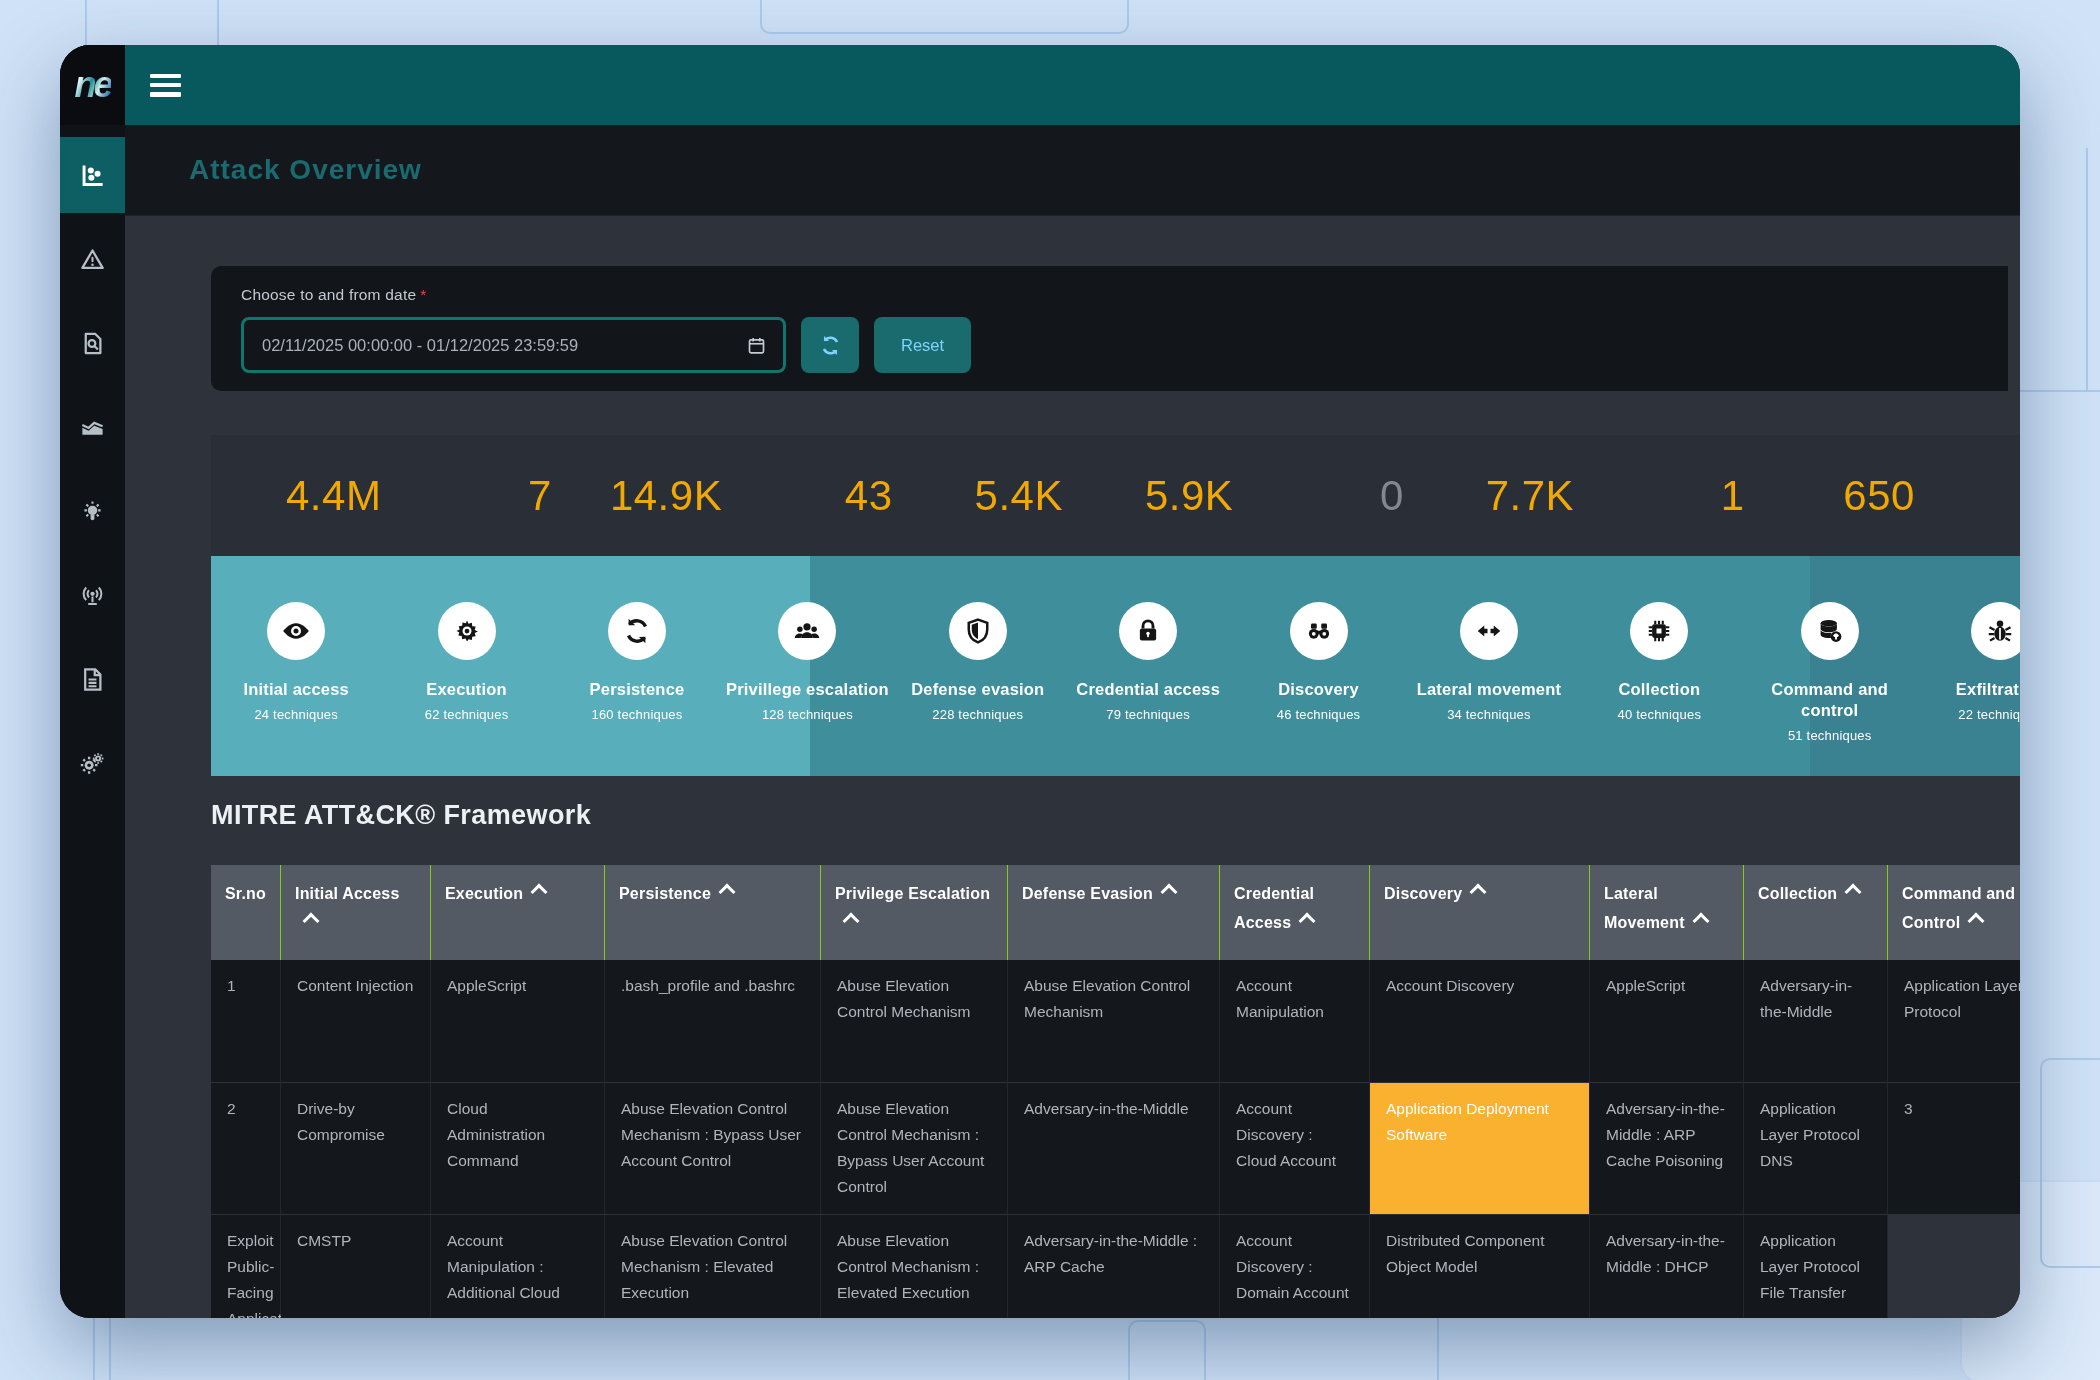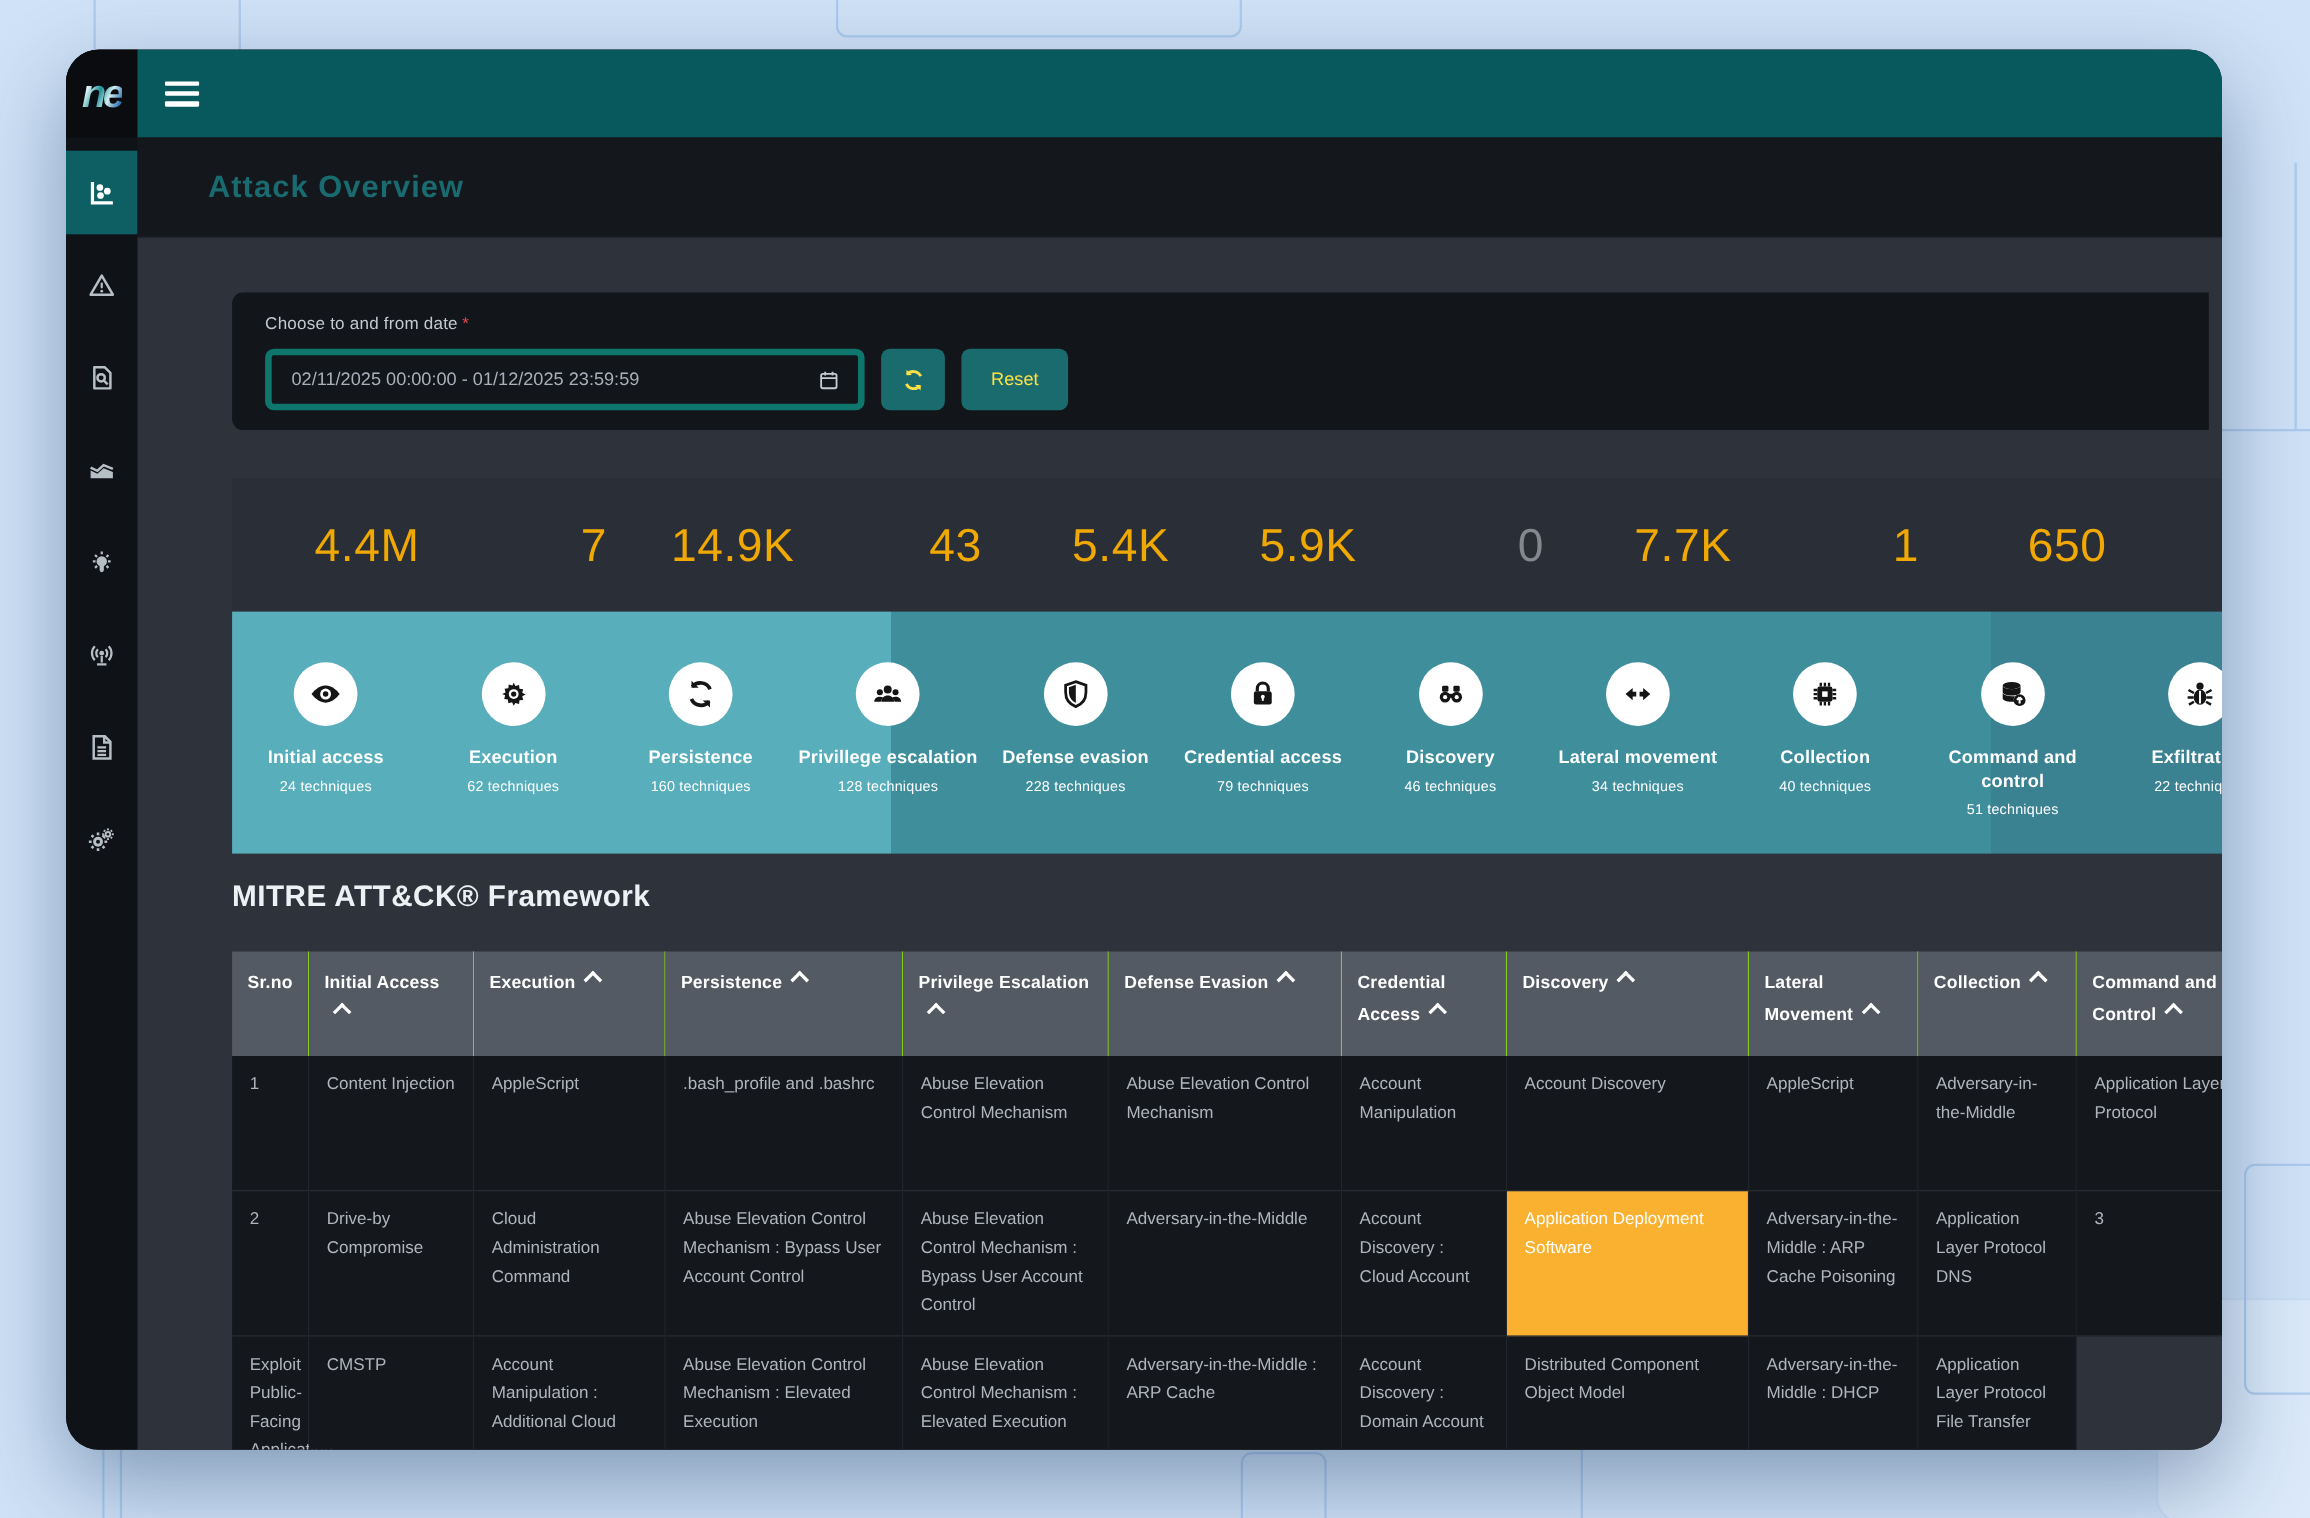--- a/index.html
+++ b/index.html
@@ -35,26 +35,26 @@
             display:flex;align-items:center;padding-left:64px}
   .titlebar h1{margin:0;font-size:28px;font-weight:600;letter-spacing:1px;color:#196b70}
 
   .main{flex:1;background:#2e323b;padding:50px 12px 0 86px;overflow:hidden;min-height:0}
 
   
   .filter-card{background:#12151a;border-radius:10px 0 0 10px;height:125px;margin-bottom:44px}
   .filter-label{padding:20px 0 0 30px;font-size:15.5px;color:#c3c9d0;letter-spacing:.2px}
   .req{color:#e5484d;margin-left:4px}
   .filter-row{display:flex;align-items:center;gap:15px;margin:13px 0 0 30px}
-  .date-input{width:545px;height:56px;box-sizing:border-box;border:6px solid #0f766e;border-radius:8px;
+  .date-input{width:545px;height:56px;box-sizing:border-box;border:3px solid #0f766e;border-radius:8px;
               display:flex;align-items:center;justify-content:space-between;padding:0 16px 0 18px;
               color:#a9b0b9;font-size:16.5px;cursor:pointer;background:transparent}
   .date-input .icon{display:flex;color:#c6ccd3}
   .date-input svg{width:21px;height:21px}
-  .btn{height:56px;border:none;border-radius:8px;background:#1a6b6e;color:#fde047;cursor:pointer;
+  .btn{height:56px;border:none;border-radius:8px;background:#1a6b6e;color:#7dd3fc;cursor:pointer;
        font-family:"Liberation Sans",sans-serif}
   .btn.icon-btn{width:58px;display:flex;align-items:center;justify-content:center}
   .btn.icon-btn svg{width:23px;height:23px}
   .btn.reset{padding:0 27px;font-size:16.5px}
 
   
   .stats-row{width:1874px;height:121px;background:#2a2e36;display:flex;align-items:center}
   .stat{width:170.4px;flex:none;text-align:right;font-size:42px;font-weight:normal;color:#f0a802;letter-spacing:.5px}
   .stat.muted{color:#83888f}
   .tactics-row{width:1874px;height:220px;display:flex;

